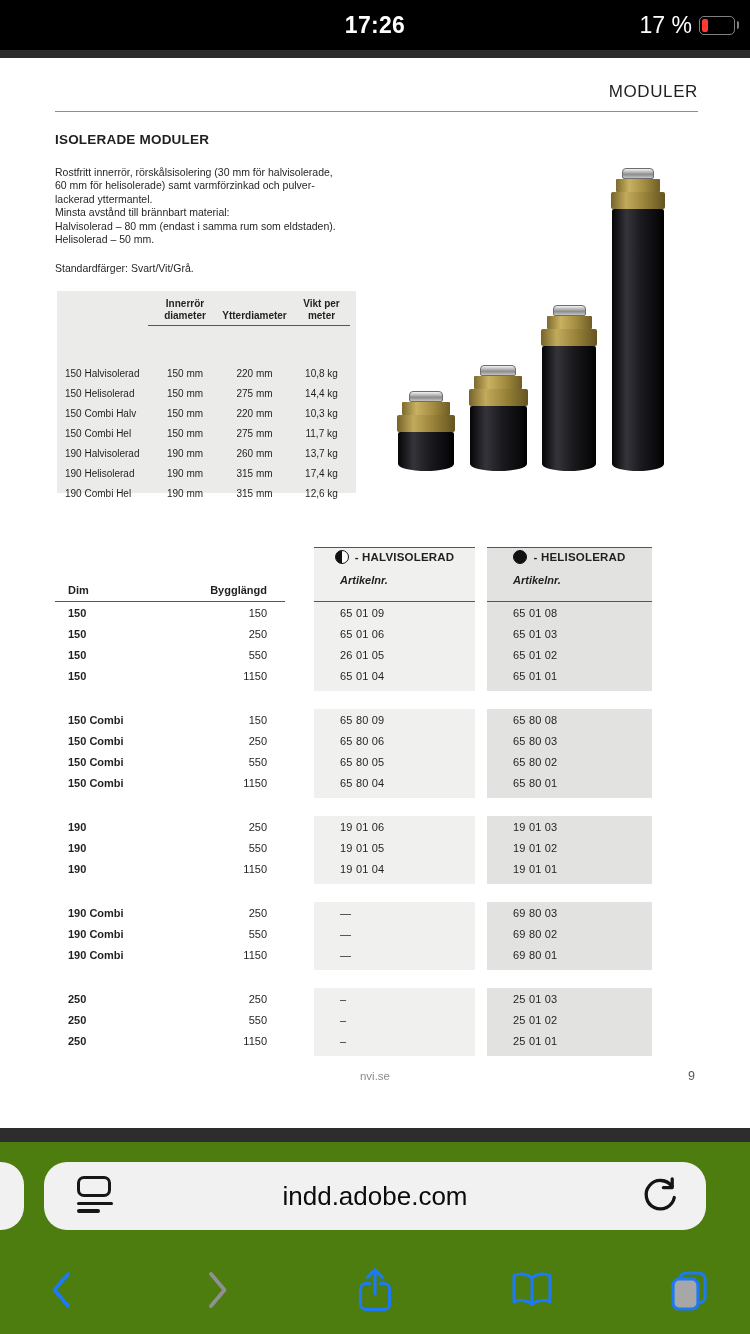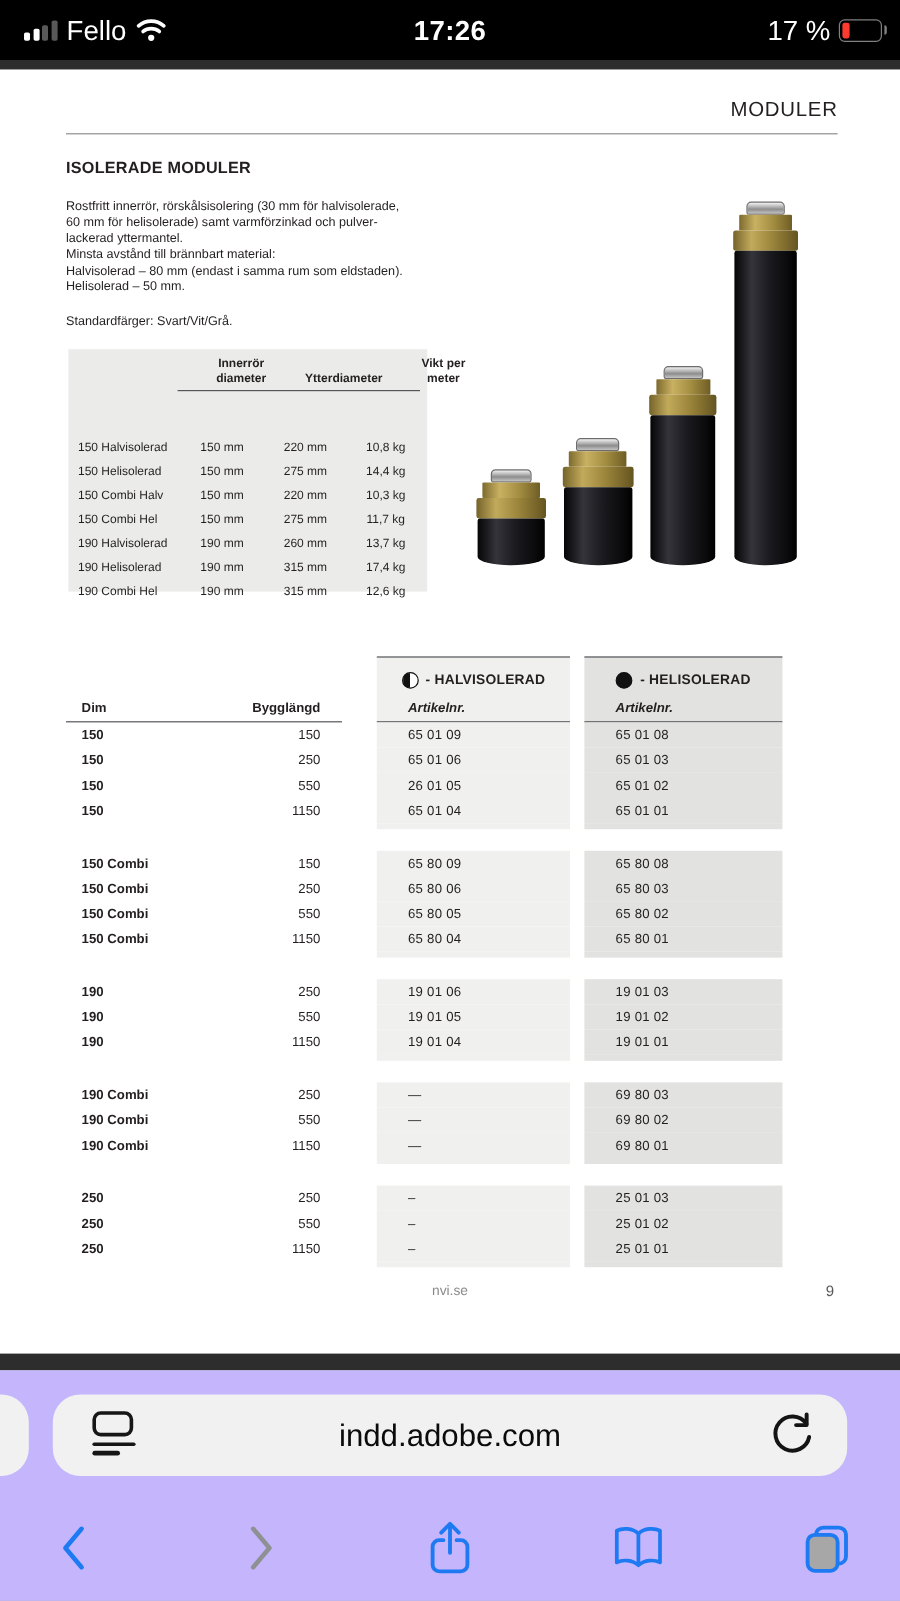--- a/index.html
+++ b/index.html
@@ -24,21 +24,21 @@
   .strip-top{position:absolute;top:50px;left:0;right:0;height:8px;background:#2d2d2d;}
   .strip-bottom{position:absolute;top:1128px;left:0;right:0;height:14px;background:#2d2d2d;}
   .page{position:absolute;top:58px;left:0;right:0;height:1217px;background:#fff;color:#231f20;}
   .moduler-header{position:absolute;top:24px;right:52px;font-size:17px;letter-spacing:.6px;}
   .rule{position:absolute;top:53px;left:55px;right:52px;border-top:1px solid #8e8e8e;}
   .doc-title{position:absolute;top:74px;left:55px;font-size:13.5px;font-weight:bold;letter-spacing:.2px;}
   .doc-intro{position:absolute;top:108px;left:55px;font-size:10.5px;line-height:13.4px;white-space:pre-line;}
   .doc-colors{position:absolute;top:204px;left:55px;font-size:10.5px;}
   
   .spec-table{position:absolute;top:233px;left:57px;width:299px;height:202px;background:#ebebea;box-sizing:border-box;padding-top:7px;}
-  .spec-grid{display:grid;grid-template-columns:91px 74px 65px 69px;gap:16px;}
+  .spec-grid{display:grid;grid-template-columns:91px 74px 65px 69px;}
   .spec-hcell{font-weight:bold;font-size:10px;line-height:11.5px;text-align:center;white-space:pre-line;align-self:end;}
   .spec-hcell.first{text-align:left;padding-left:8px;}
   .spec-hline{margin:4px 6px 0 91px;border-top:1px solid #55565a;}
   .spec-rows{margin-top:2px;}
   .spec-row{display:grid;grid-template-columns:91px 74px 65px 69px;height:20px;align-items:center;font-size:10px;}
   .spec-cell{text-align:center;margin-top:40px;}
   .spec-cell.first{text-align:left;padding-left:8px;}
   
   .product-image{position:absolute;top:106px;left:398px;width:266px;height:307px;display:flex;align-items:flex-end;justify-content:space-between;}
   .mod{display:flex;flex-direction:column;align-items:center;}
@@ -47,65 +47,51 @@
   .mod-collar1{width:104%;height:17px;background:linear-gradient(90deg,#75632a,#c2aa5b 28%,#99833a 62%,#645420);border-radius:2px;}
   .mod-body{width:100%;flex:1;background:linear-gradient(90deg,#050507,#34343a 28%,#1b1b20 55%,#0b0b0d 85%,#000);border-radius:2px 2px 0 0;}
   .mod-body.end{border-radius:2px 2px 50% 50% / 2px 2px 7px 7px;}
   
   .article-table{position:absolute;top:489px;left:55px;width:542px;font-size:11px;}
   .at-grid{display:grid;grid-template-columns:157px 55px 47px 161px 12px 165px;}
   .halv-bg{background:#f0f0ee;}
   .heli-bg{background:#e2e2e0;}
   .at-lefthead{grid-column:1/3;display:flex;justify-content:space-between;align-items:flex-end;padding:0 18px 5px 13px;margin-right:-18px;border-bottom:1px solid #55565a;font-weight:bold;}
   .at-boxhead{border-top:1px solid #55565a;border-bottom:1px solid #55565a;height:55px;box-sizing:border-box;}
-  .at-box-title{display:flex;align-items:center;justify-content:center;gap:6px;font-weight:bold;font-size:11.5px;padding-top:12px;letter-spacing:.2px;}
+  .at-box-title{display:flex;align-items:center;justify-content:center;gap:6px;font-weight:bold;font-size:11.5px;padding-top:2px;letter-spacing:.2px;}
   .half-circle{width:12px;height:12px;border-radius:50%;border:1px solid #111;background:linear-gradient(90deg,#111 50%,#fff 50%);display:inline-block;}
   .full-circle{width:12px;height:12px;border-radius:50%;border:1px solid #111;background:#111;display:inline-block;}
   .at-artikelnr{font-style:italic;font-weight:bold;padding:10px 0 0 26px;font-size:11px;}
   .at-group{margin-top:18px;}
   .at-group.first{margin-top:0;}
   .at-cell{height:21px;display:flex;align-items:center;}
   .at-dim{font-weight:bold;padding-left:13px;}
   .at-len{justify-content:flex-end;}
   .at-art{padding-left:26px;letter-spacing:.2px;}
   .at-pad{height:5px;}
   
   .footer-site{position:absolute;top:1012px;left:0;right:0;text-align:center;font-size:11.5px;color:#8b8b8b;}
   .page-number{position:absolute;top:1011px;right:55px;font-size:12.5px;color:#57585a;}
   
-  .bottom-bar{position:absolute;top:1142px;left:0;right:0;height:192px;background:#c4b5fd;}
+  .bottom-bar{position:absolute;top:1142px;left:0;right:0;height:192px;background:#4d7c0f;}
   .prev-pill{position:absolute;left:-30px;top:20px;width:54px;height:68px;border-radius:23px;background:#f1f1f1;}
   .url-pill{position:absolute;left:44px;right:44px;top:20px;height:68px;border-radius:23px;background:#f1f1f1;display:flex;align-items:center;justify-content:center;}
   .url-text{font-size:26px;color:#0b0b0b;}
   .reader-icon{position:absolute;left:33px;top:14px;width:38px;height:40px;}
   .reader-rect{width:34px;height:21px;border:3px solid #161616;border-radius:7px;box-sizing:border-box;}
   .reader-l1{width:36px;height:3.4px;background:#161616;border-radius:2px;margin-top:5px;}
   .reader-l2{width:23px;height:3.4px;background:#161616;border-radius:2px;margin-top:4px;}
   .reload-btn{position:absolute;right:26px;top:14px;width:40px;height:40px;}
   .toolbar{position:absolute;left:0;right:0;top:126px;display:flex;justify-content:space-between;padding:0 38px;align-items:center;}
   .tb-btn{width:46px;height:44px;display:flex;align-items:center;justify-content:center;}
 </style>
 </head>
 <body>
 
 <div class="status-bar">
-  <div class="sb-left">
-    <div class="sig">
-        <span style="height: 7px;"></span>
-        <span style="height: 10px;"></span>
-        <span class="dim" style="height: 13px;"></span>
-        <span class="dim" style="height: 16.5px;"></span>
-      </div>
-    <span class="sb-carrier">Fello</span>
-    <svg width="26" height="20" viewBox="0 0 26 20">
-      <path d="M2.5 6.5a16 16 0 0 1 21 0" fill="none" stroke="#fff" stroke-width="3.1" stroke-linecap="round"></path>
-      <path d="M6.3 11.2a10.5 10.5 0 0 1 13.4 0" fill="none" stroke="#fff" stroke-width="3.1" stroke-linecap="round"></path>
-      <circle cx="13" cy="16.5" r="2.6" fill="#fff"></circle>
-    </svg>
-  </div>
   <div class="sb-time">17:26</div>
   <div class="sb-right">
     <span>17 %</span>
     <div class="bat">
       <div class="bat-fill"></div>
         <div class="bat-nub"></div>
     </div>
   </div>
 </div>
 

